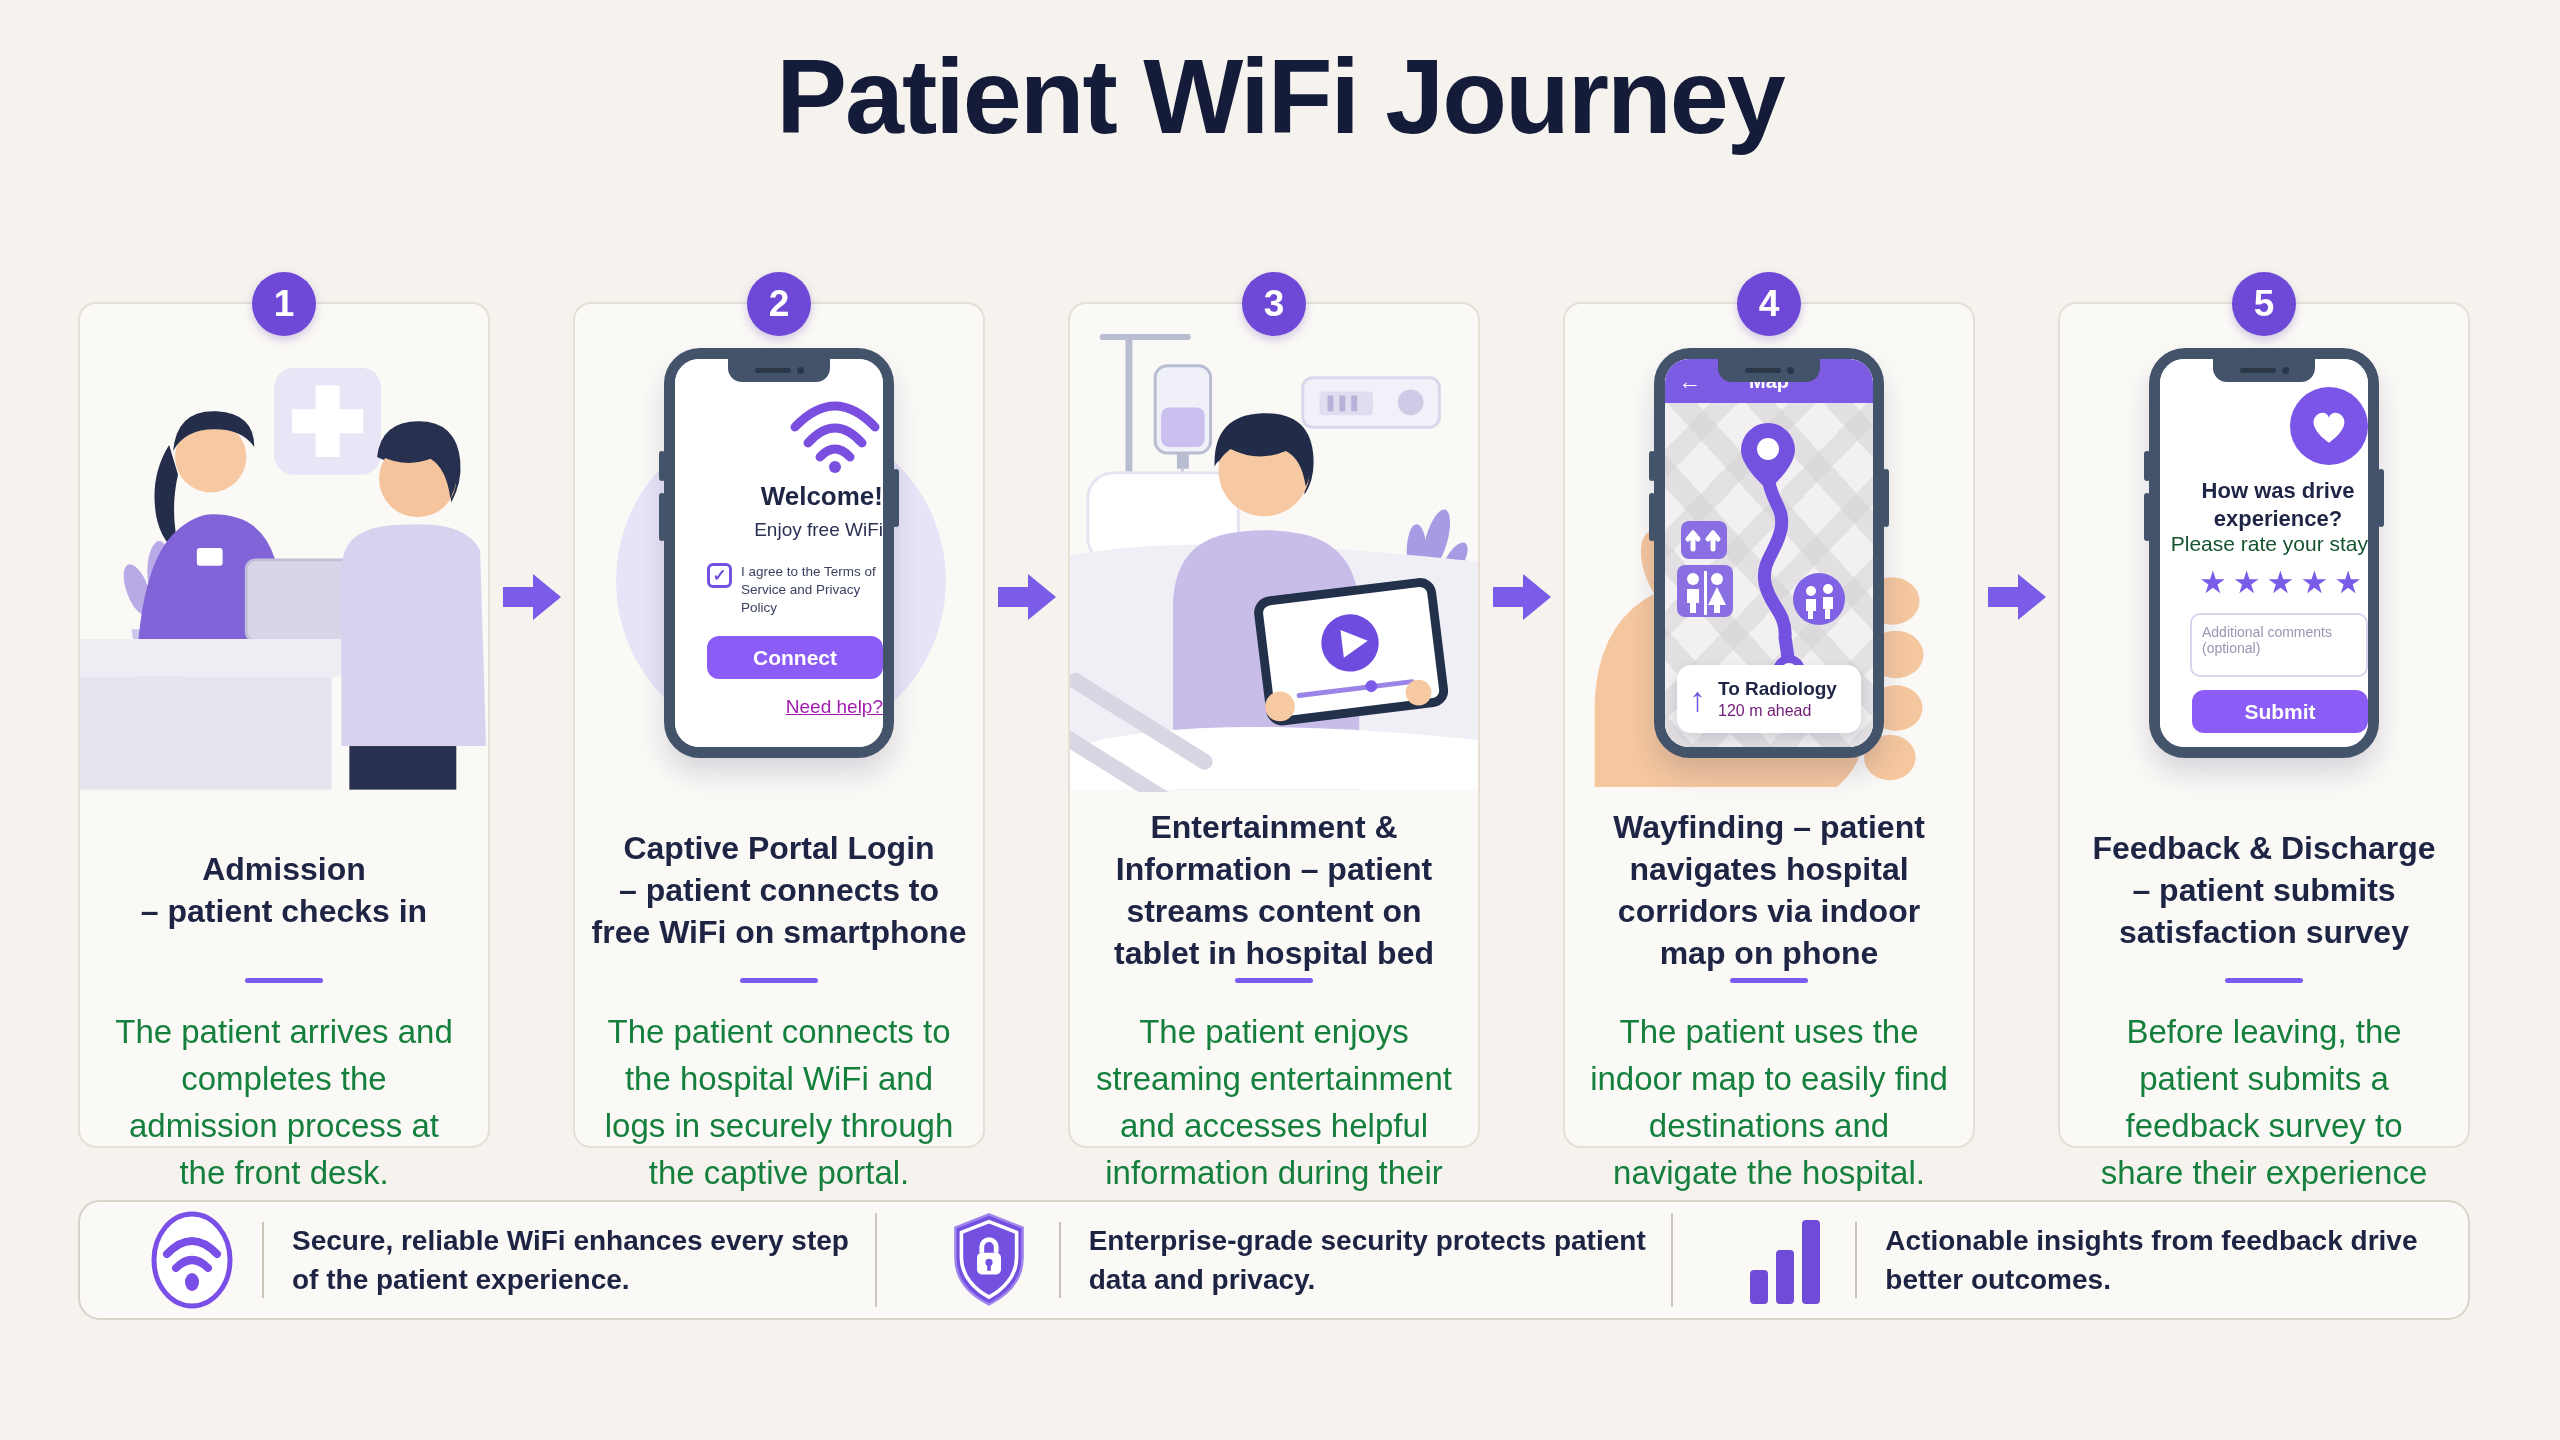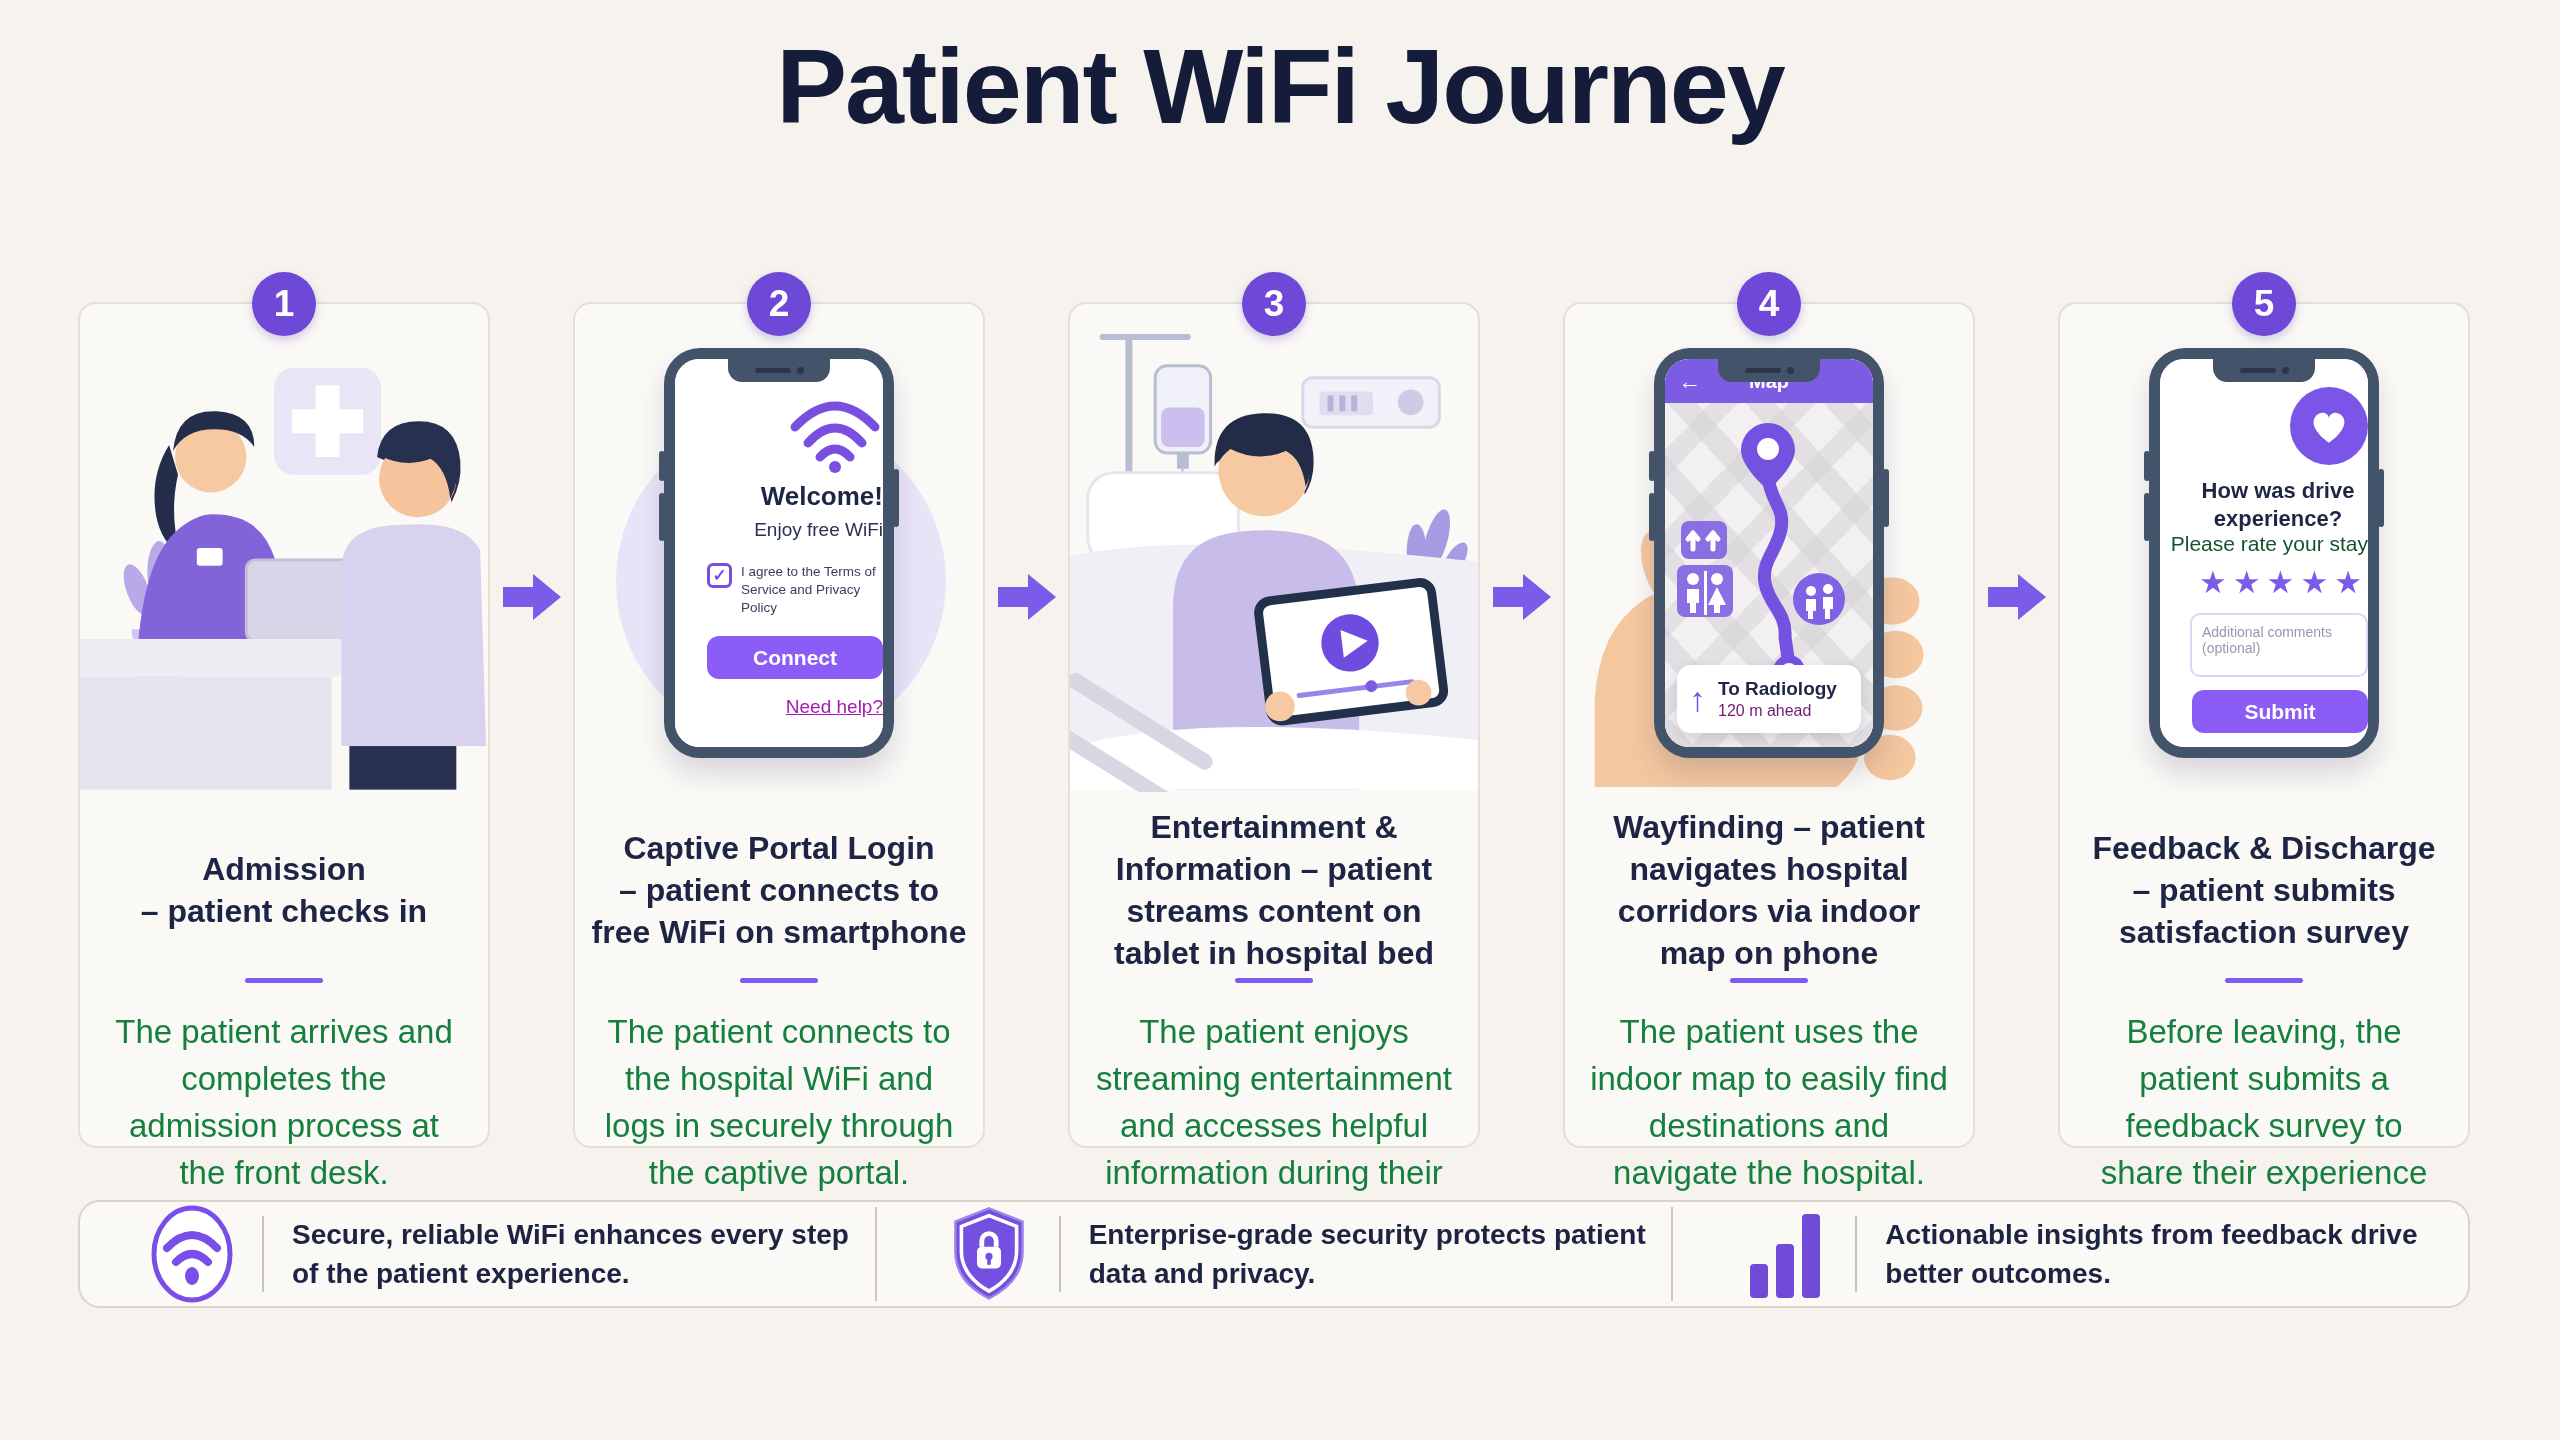--- a/index.html
+++ b/index.html
@@ -5,21 +5,21 @@
   * { margin:0; padding:0; box-sizing:border-box; }
   html,body { width:2560px; height:1440px; }
   body {
     background:#f6f3ee;
     font-family:"Liberation Sans", sans-serif;
     color:#1e2546;
     position:relative;
     overflow:hidden;
   }
   .main-title{
-    position:absolute; top:26px; left:0; width:100%;
+    position:absolute; top:36px; left:0; width:100%;
     text-align:center; font-size:106px; font-weight:bold;
     color:#151c3a; letter-spacing:-2px;
   }
   
   .steps-row{
     position:absolute; top:302px; left:78px; width:2392px;
     display:flex; align-items:flex-start;
   }
   .step-card{
     width:412px; height:846px; flex:none;
@@ -134,21 +134,21 @@
   .stars{ margin-top:8px; font-size:31px; color:#7a5ce8; letter-spacing:6px; white-space:nowrap; }
   .comments{
     margin-top:12px; width:178px; height:64px; resize:none;
     border:2px solid #ddd5f0; border-radius:10px; padding:9px 10px;
     font-family:"Liberation Sans",sans-serif; font-size:14px; color:#3a4160; background:#fff; outline:none;
   }
   .comments::placeholder{ color:#9a95b2; }
   .submit-btn{ margin-top:13px; }
   
   .footer{
-    position:absolute; left:78px; top:1200px; width:2392px; height:108px;
+    position:absolute; left:78px; top:1200px; width:2392px; height:120px;
     background:#fbf9f6; border:2px solid #d9d3c9; border-radius:22px;
     display:flex; align-items:center;
   }
   .footer-item{ flex:1; display:flex; align-items:center; height:100%; padding-left:66px; }
   .footer-icon{ width:92px; flex:none; display:flex; align-items:center; justify-content:center; }
   .footer-vline{ width:2px; height:76px; background:#c9c4ba; margin:0 28px 0 24px; flex:none; }
   .footer-sep{ width:2px; height:94px; background:#ccc7bd; flex:none; }
   .footer-text{ font-size:28px; font-weight:bold; color:#1d2342; line-height:1.4; max-width:580px; }
 </style>
 </head>

